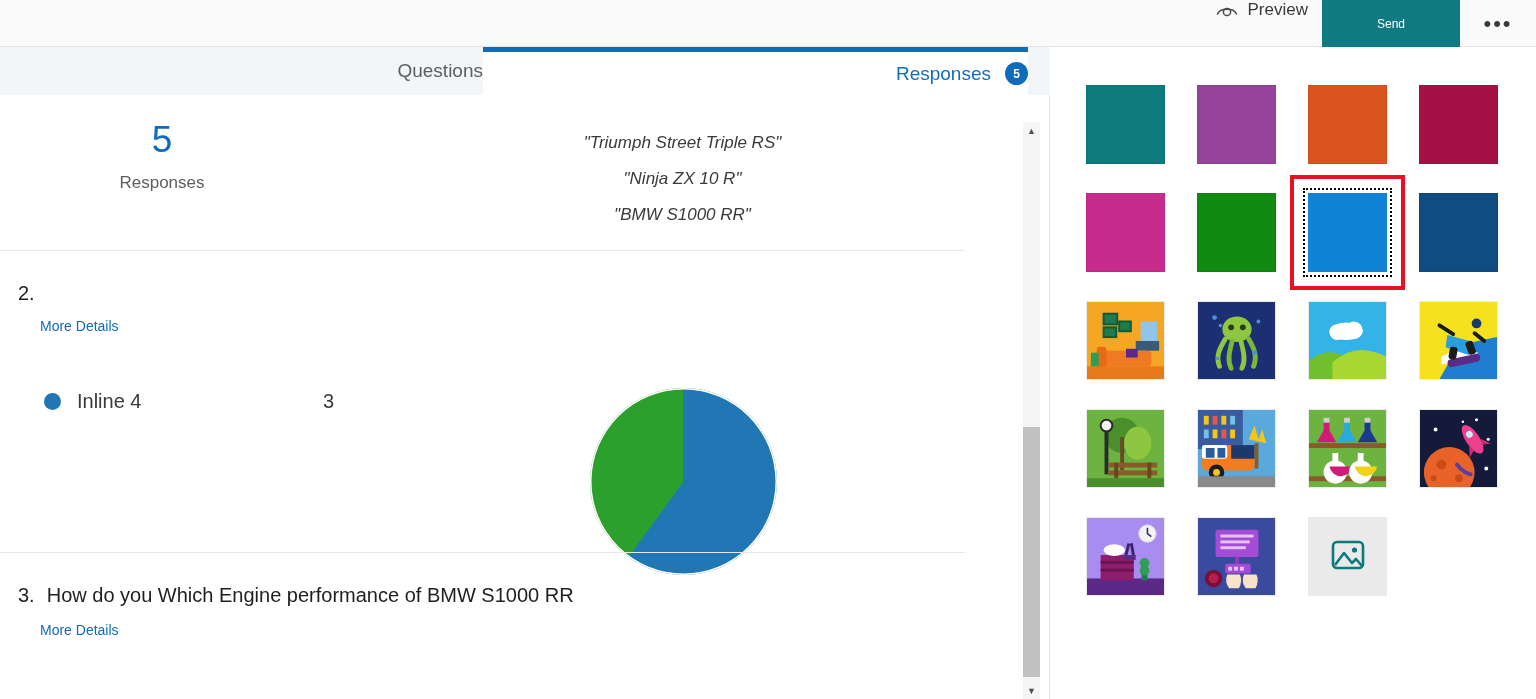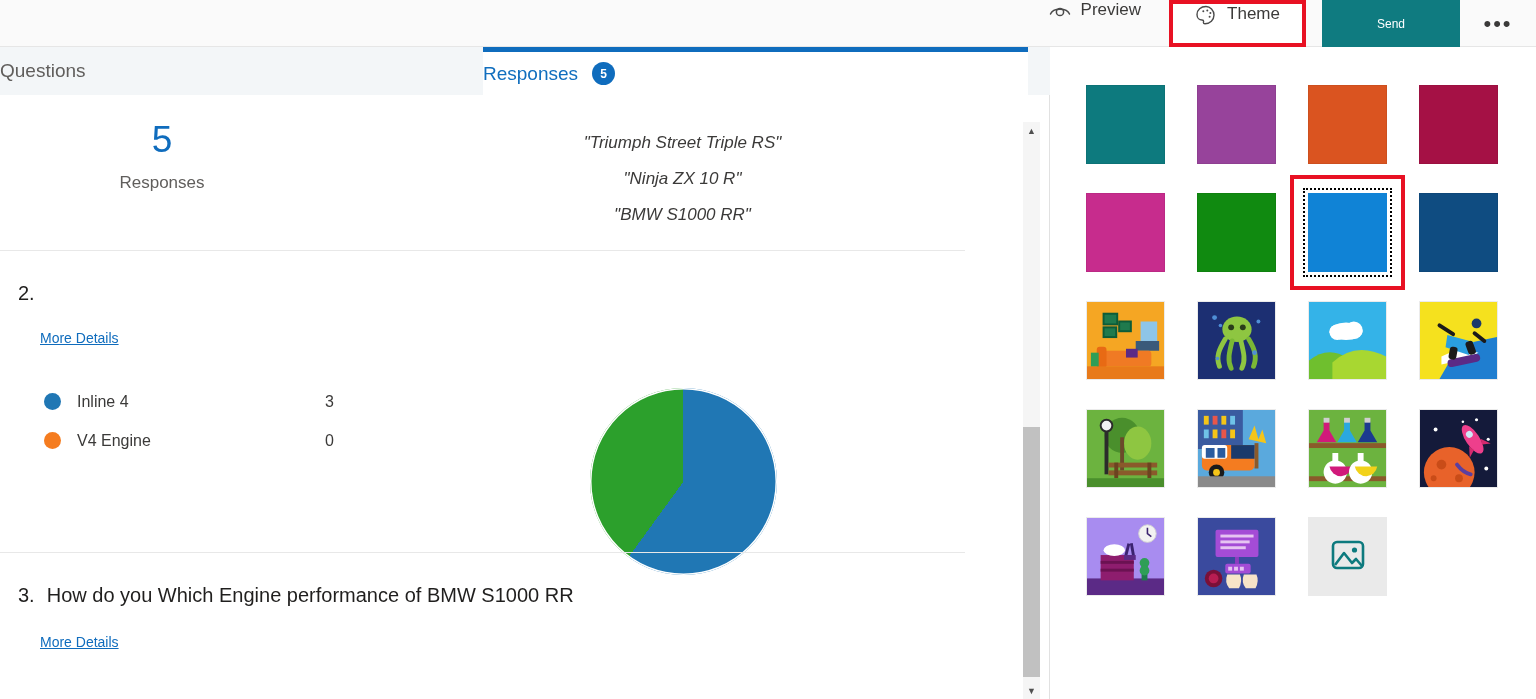--- a/index.html
+++ b/index.html
@@ -56,21 +56,21 @@
     position: absolute; left: 0; top: 47px; width: 1050px; height: 652px;
     background: #ffffff;
     border-right: 1px solid #e1e1e1;
   }
   #tabstrip {
     position: absolute; left: 0; top: 0; width: 1050px; height: 48px;
     background: #f3f6f8;
   }
   .tab {
     position: absolute; top: 0; height: 48px;
-    display: flex; align-items: center; justify-content: flex-start;
+    display: flex; align-items: center; justify-content: flex-end;
     gap: 14px; font-size: 19px; cursor: pointer;
   }
   #tab-questions { left: 0; width: 483px; color: #605e5c; background: #f3f6f8; }
   #tab-responses {
     left: 483px; width: 545px; color: #106ebe; background: #ffffff;
     border-top: 5px solid #0f6cbd;
   }
   #responses-badge {
     width: 23px; height: 23px; border-radius: 50%;
     background: #0f6cbd; color: #fff;
@@ -102,32 +102,32 @@
   #divider-1 { top: 203px; }
   #divider-2 { top: 505px; }
 
   
   .q-num-title {
     position: absolute; display: flex; gap: 12px;
     font-size: 20px; color: #201f1e;
   }
   .more-details {
     position: absolute; font-size: 14px;
-    color: #0f6cbd; text-decoration: underline; cursor: pointer; margin-top: 12px;
+    color: #0f6cbd; cursor: pointer;
   }
   #q2-title { left: 18px; top: 235px; }
   #q2-more { left: 40px; top: 271px; }
   #q3-title { left: 18px; top: 537px; }
   #q3-more { left: 40px; top: 575px; }
 
   
   #legend { position: absolute; left: 44px; top: 335px; width: 290px; }
   .legend-row {
     display: flex; align-items: center; height: 39px;
-    font-size: 16px; color: #3b3a39;
+    font-size: 20px; color: #3b3a39;
   }
   .legend-dot { width: 17px; height: 17px; border-radius: 50%; flex: 0 0 17px; }
   .legend-label { margin-left: 16px; flex: 1; }
   .legend-value { width: 30px; text-align: right; }
 
   
   #pie {
     position: absolute; left: 590px; top: 341px;
     width: 187px; height: 187px; border-radius: 50%;
   }
@@ -204,34 +204,20 @@
     <div class="tb-item">
       <span class="tb-icon">
         <svg width="22" height="16" viewBox="0 0 22 16">
           <path d="M1.5 11 C4 4.5, 18 4.5, 20.5 11" fill="none" stroke="#4a4a4a" stroke-width="1.5" stroke-linecap="round"></path>
           <circle cx="11" cy="9" r="3.6" fill="none" stroke="#4a4a4a" stroke-width="1.5"></circle>
         </svg>
       </span>
       <span>Preview</span>
     </div>
 
-    <div id="theme-highlight">
-      <div class="tb-item">
-        <span class="tb-icon">
-          <svg width="22" height="22" viewBox="0 0 22 22">
-            <path d="M11 2.5 C5.9 2.5 2 6 2 10.4 c0 3.3 2.3 5.6 5 5.6 1 0 1.6.5 1.6 1.3 0 .4-.2.7-.2 1.1 0 .8.7 1.3 1.6 1.3 5 0 9-3.8 9-8.6 0-4.8-3.9-8.6-8-8.6z" fill="none" stroke="#4a4a4a" stroke-width="1.4"></path>
-            <circle cx="8.3" cy="7.3" r="1" fill="#4a4a4a"></circle>
-            <circle cx="12.3" cy="6.4" r="1" fill="#4a4a4a"></circle>
-            <circle cx="15.4" cy="9" r="1" fill="#4a4a4a"></circle>
-            <circle cx="14.6" cy="12.8" r="1" fill="#4a4a4a"></circle>
-          </svg>
-        </span>
-        <span>Theme</span>
-      </div>
-    </div>
 
     <button id="send-button">Send</button>
 
     <div id="more-button">
       <span>•••</span>
     </div>
   </div>
 </div>
 
 <div id="main">
@@ -260,25 +246,20 @@
   <div class="q-num-title" id="q2-title">
     <span>2.</span>
   </div>
   <a class="more-details" id="q2-more">More Details</a>
 
   <div id="legend">
     <div class="legend-row">
       <span class="legend-dot" id="dot-0" style="background: rgb(32, 119, 180);"></span>
       <span class="legend-label">Inline 4</span>
       <span class="legend-value">3</span>
-    </div>
-    <div class="legend-row">
-      <span class="legend-dot" id="dot-1" style="background: rgb(245, 124, 31);"></span>
-      <span class="legend-label">V4 Engine</span>
-      <span class="legend-value">0</span>
     </div>
   </div>
 
   <div id="pie" style="background: conic-gradient(rgb(32, 119, 180) 0deg, rgb(32, 119, 180) 216deg, rgb(44, 160, 44) 216deg, rgb(44, 160, 44) 360deg); box-shadow: rgb(255, 255, 255) 0px 0px 0px 1.5px inset;"></div>
 
   <div class="divider" id="divider-2"></div>
 
   <div class="q-num-title" id="q3-title">
     <span>3.</span>
     <span>How do you Which Engine performance of BMW S1000 RR</span>

